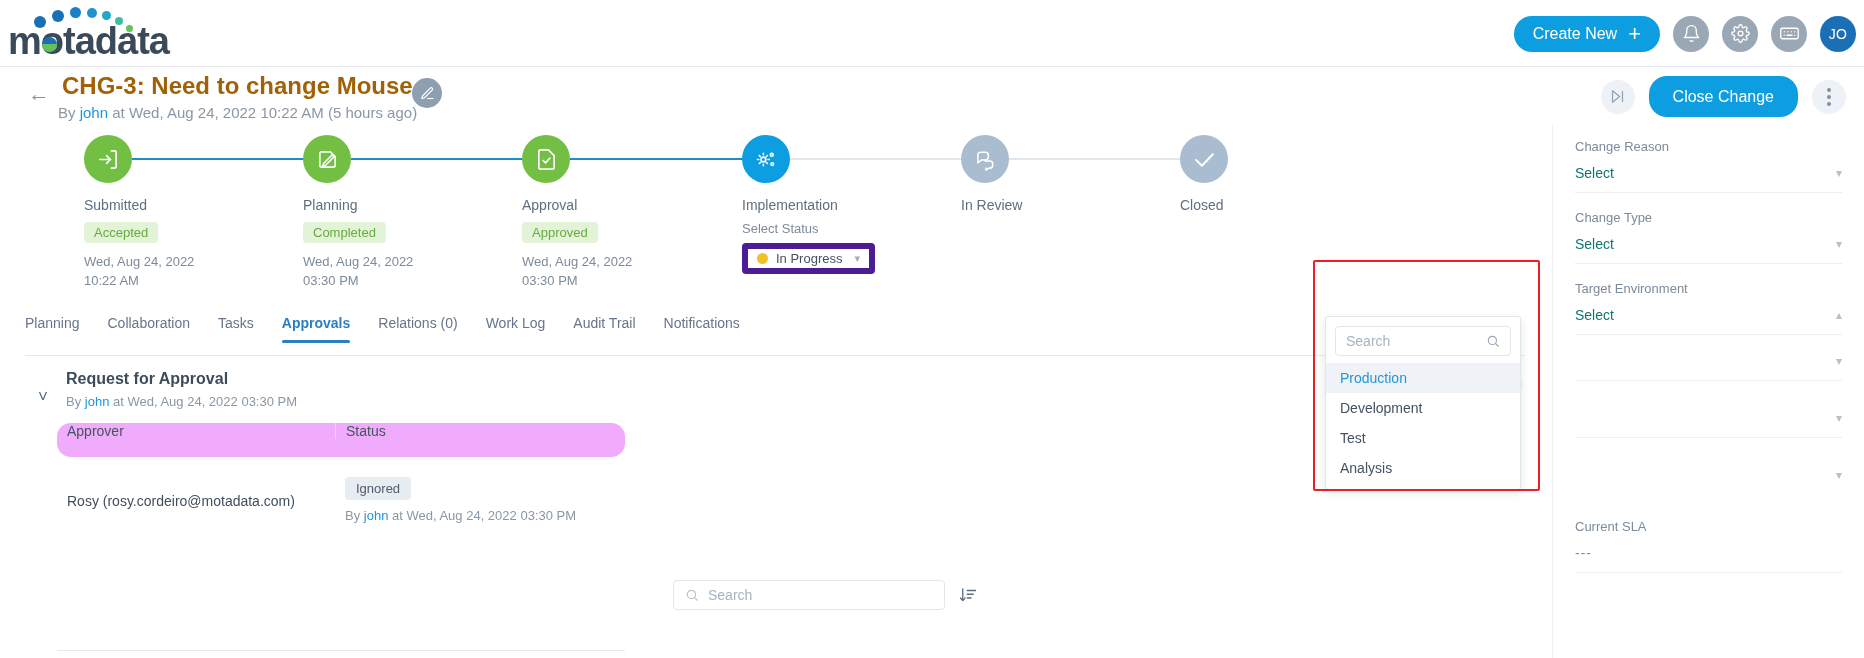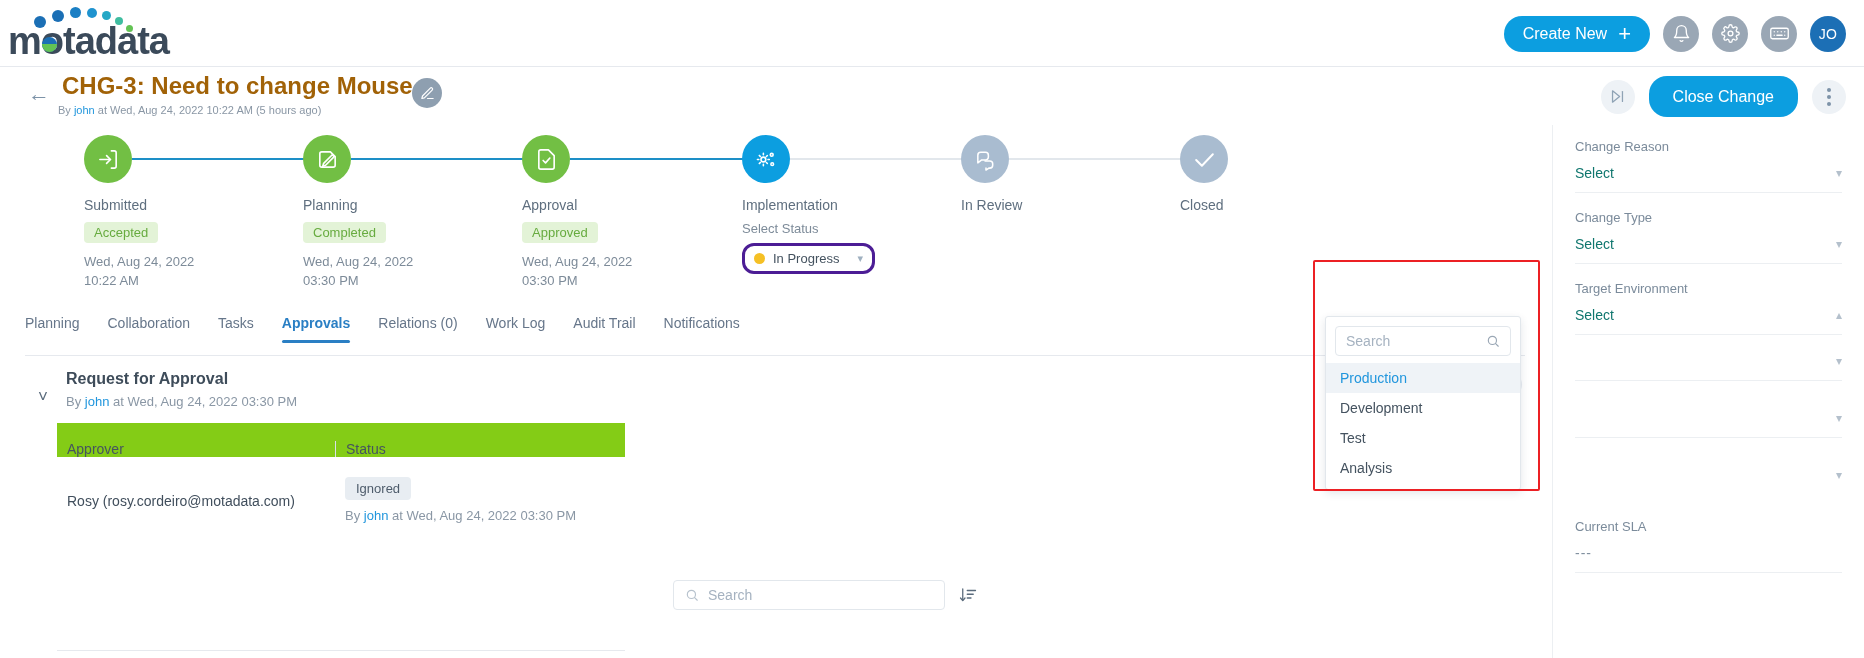--- a/index.html
+++ b/index.html
@@ -19,21 +19,21 @@
   }
   .logo-wrap { position: absolute; left: 8px; top: 6px; width: 170px; height: 52px; }
   .logo-text {
     position: absolute; left: 0; top: 14px;
     font-size: 38px; font-weight: 700; letter-spacing: -1px;
     color: #3b4a5a;
   }
   .logo-dot { position: absolute; border-radius: 50%; }
 
   .topbar-right {
-    position: absolute; right: 18px; top: 0; height: 67px;
+    position: absolute; right: 8px; top: 0; height: 67px;
     display: flex; align-items: center; gap: 13px;
   }
   .create-new-btn {
     height: 36px; padding: 0 19px; border-radius: 18px;
     background: #0c9ee0; color: #fff; font-size: 16px;
     display: flex; align-items: center; gap: 11px;
     border: none; cursor: pointer; white-space: nowrap;
   }
   .create-new-btn .plus { font-size: 22px; line-height: 1; font-weight: 300; }
   .circle-icon {
@@ -61,21 +61,21 @@
     cursor: pointer; white-space: nowrap;
   }
   .edit-badge {
     position: absolute; left: 412px; top: 78px;
     width: 30px; height: 30px; border-radius: 50%;
     background: #8e9fb0; display: flex; align-items: center; justify-content: center;
     cursor: pointer;
   }
   .issue-sub {
     position: absolute; left: 58px; top: 37px;
-    font-size: 11px; color: #8a97a5; white-space: nowrap;
+    font-size: 15px; color: #8a97a5; white-space: nowrap;
   }
   .issue-sub .user { color: #2196dd; cursor: pointer; }
 
   .title-actions {
     position: absolute; right: 18px; top: 76px;
     display: flex; align-items: center; gap: 14px;
   }
   .ghost-circle {
     width: 34px; height: 34px; border-radius: 50%;
     background: #eef2f6; color: #8fa3b5;
@@ -122,21 +122,21 @@
   .step-connector.active { background: #1d8fc7; }
   .step-connector.idle { background: #e2e7ec; }
   .step-name { margin-top: 14px; font-size: 14px; color: #5f6f7f; white-space: nowrap; }
   .step-badge {
     display: inline-block; margin-top: 9px; padding: 3px 10px; border-radius: 4px;
     background: #e3f3d7; color: #67ab3f; font-size: 13px;
   }
   .step-date { margin-top: 9px; font-size: 13px; color: #7d8b99; line-height: 19px; white-space: nowrap; }
   .step-sub-label { margin-top: 8px; font-size: 13px; color: #7d8b99; }
   .status-select {
-    margin-top: 7px; width: 133px; height: 31px; border: 3px solid #4c1d95; border-radius: 12px;
+    margin-top: 7px; width: 133px; height: 31px; border: 6px solid #4c1d95; border-radius: 4px;
     background: #fff; display: flex; align-items: center; gap: 8px; padding: 0 9px;
     font-size: 13px; color: #44525f; cursor: pointer;
   }
   .status-dot { width: 11px; height: 11px; border-radius: 50%; background: #f5c025; flex: none; }
   .caret-sm { margin-left: auto; color: #9fb0c0; font-size: 11px; }
 
   
   .tabsrow {
     position: absolute; left: 25px; top: 190px; width: 1500px; height: 41px;
     border-bottom: 1px solid #e6e9ee;
@@ -165,21 +165,21 @@
   }
   .approval-head-sub .user { color: #2196dd; cursor: pointer; }
   .pills { position: absolute; right: 30px; top: 7px; display: flex; gap: 10px; }
   .pill {
     padding: 5px 14px; border-radius: 13px; background: #e8edf2;
     font-size: 13px; color: #4e5c6b; white-space: nowrap;
   }
 
   .tbl { position: absolute; left: 57px; top: 58px; width: 568px; }
   .tbl-head {
-    display: flex; background: #84cc16; height: 34px; align-items: flex-end;
+    display: flex; background: #f0abfc; height: 34px; align-items: flex-start; border-radius: 14px;
   }
   .tbl-head .th { font-size: 14px; color: #46545f; padding-left: 10px; }
   .th-approver { width: 278px; }
   .th-status { width: 290px; border-left: 1px solid #d9e0e8; }
   .tbl-row { display: flex; align-items: flex-start; padding-top: 20px; min-height: 66px; }
   .td-approver { width: 278px; padding-left: 10px; font-size: 14px; color: #404e5c; padding-top: 16px; }
   .td-status { width: 290px; padding-left: 10px; }
   .status-pill {
     display: inline-block; padding: 4px 11px; border-radius: 4px;
     background: #e8edf2; font-size: 13px; color: #4e5c6b;

